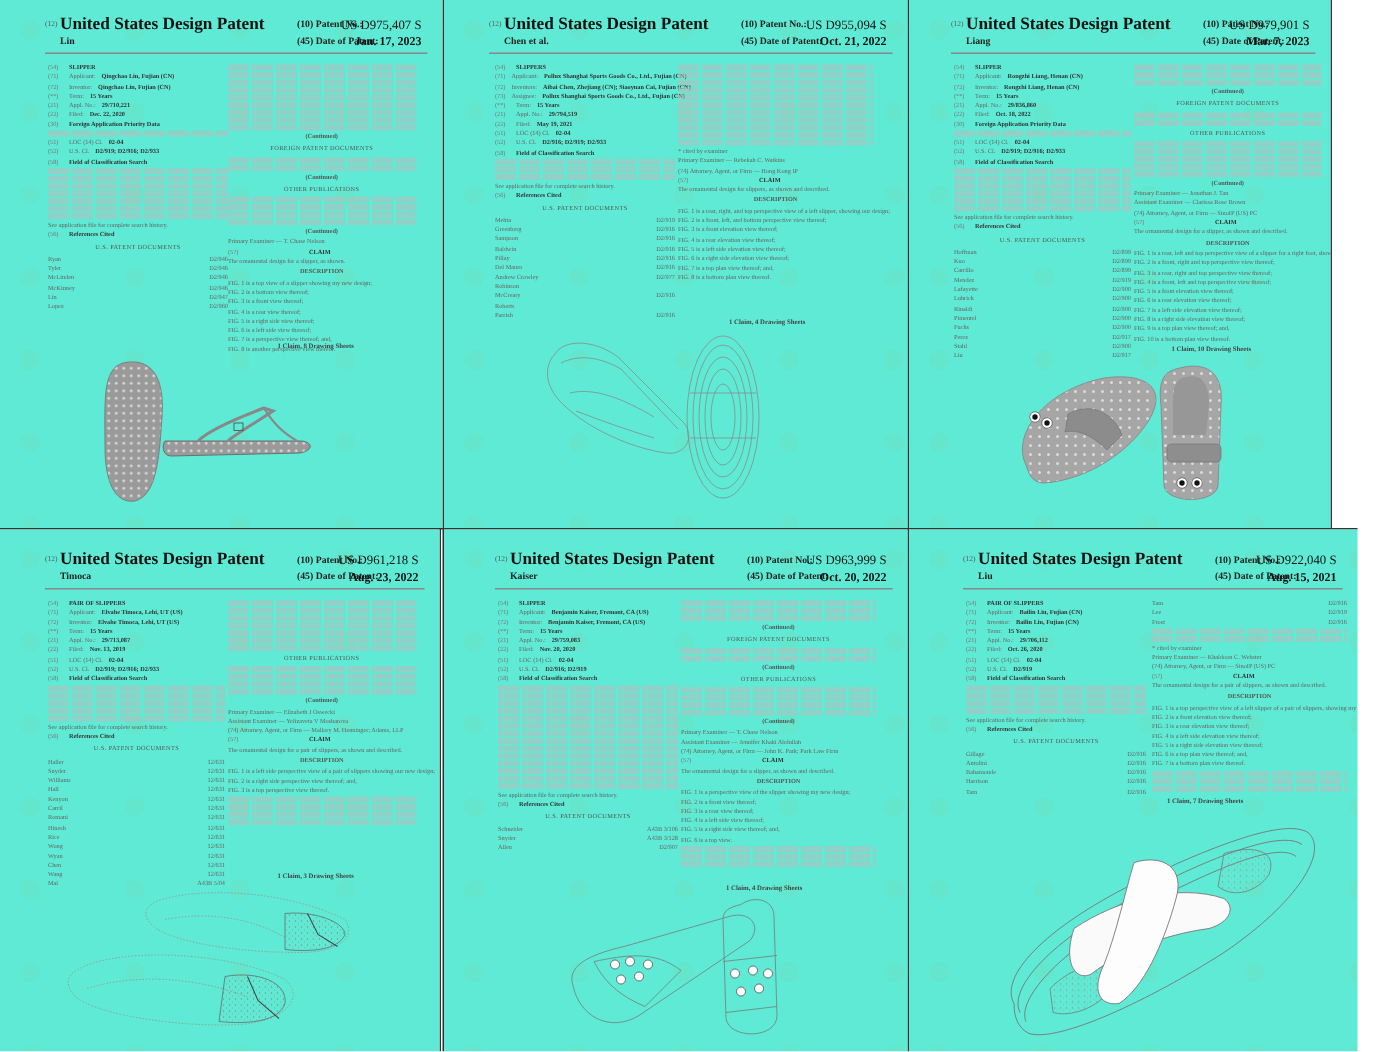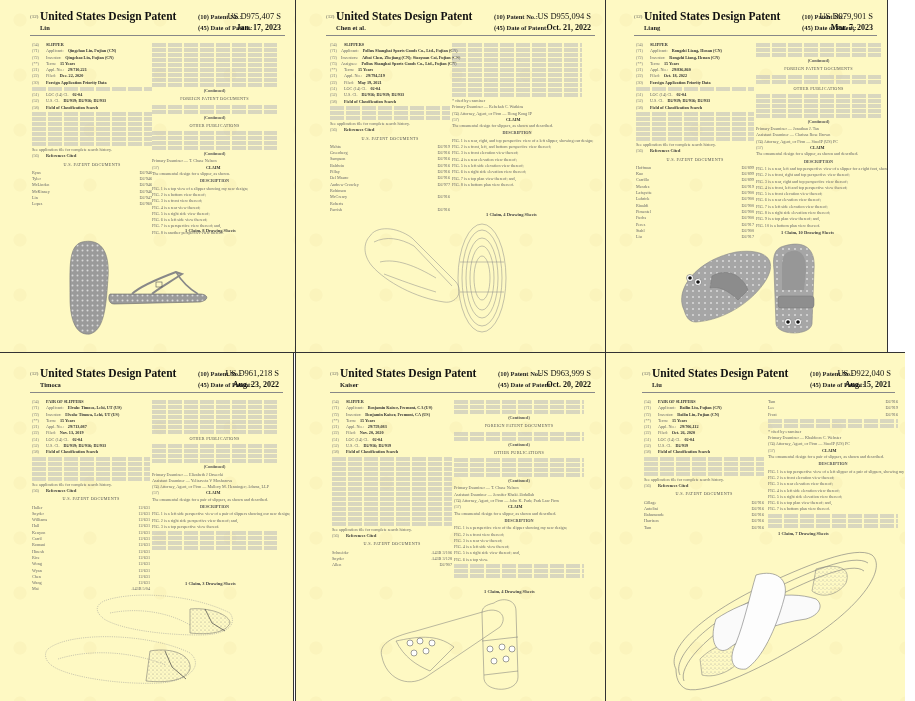--- a/index.html
+++ b/index.html
@@ -3,21 +3,21 @@
 <meta charset="utf-8">
 <style>
   * { box-sizing: border-box; margin: 0; padding: 0; }
   html, body { width: 915px; height: 701px; background: #ffffff; overflow: hidden; }
   body { position: relative; font-family: "Liberation Serif", serif; color: #222; }
 
   .grid { position: absolute; left: 0; top: 0; width: 915px; height: 701px; }
   .vline { position: absolute; top: 0; width: 1px; background: #333; }
   .hline { position: absolute; height: 1px; background: #333; }
 
-  .page { position: absolute; overflow: hidden; background: #fef9c3; }
+  .page { position: absolute; overflow: hidden; background: #5eead4; }
   .wm { position: absolute; inset: 0; pointer-events: none; opacity: 0.06;
         background-image: radial-gradient(circle at 20px 20px, #c8a24a 6px, transparent 7px);
         background-size: 70px 55px; }
 
   .hdr { position: absolute; left: 30px; top: 10px; right: 10px; height: 26px; border-bottom: 1px solid #888; }
   .hdr .code { position: absolute; left: 0; top: 4px; font-size: 5px; color: #555; }
   .hdr .title { position: absolute; left: 10px; top: 0; font-size: 11.5px; font-weight: bold; font-family: "Liberation Serif", serif; color: #111; white-space: nowrap; }
   .hdr .inventor { position: absolute; left: 10px; top: 14px; font-size: 6.5px; font-weight: bold; color: #222; }
   .hdr .pn-label { position: absolute; left: 168px; top: 3px; font-size: 6.5px; font-weight: bold; color: #222; white-space: nowrap; }
   .hdr .pn-value { position: absolute; right: 4px; top: 1px; font-size: 8.5px; font-weight: normal; color: #111; white-space: nowrap; }

